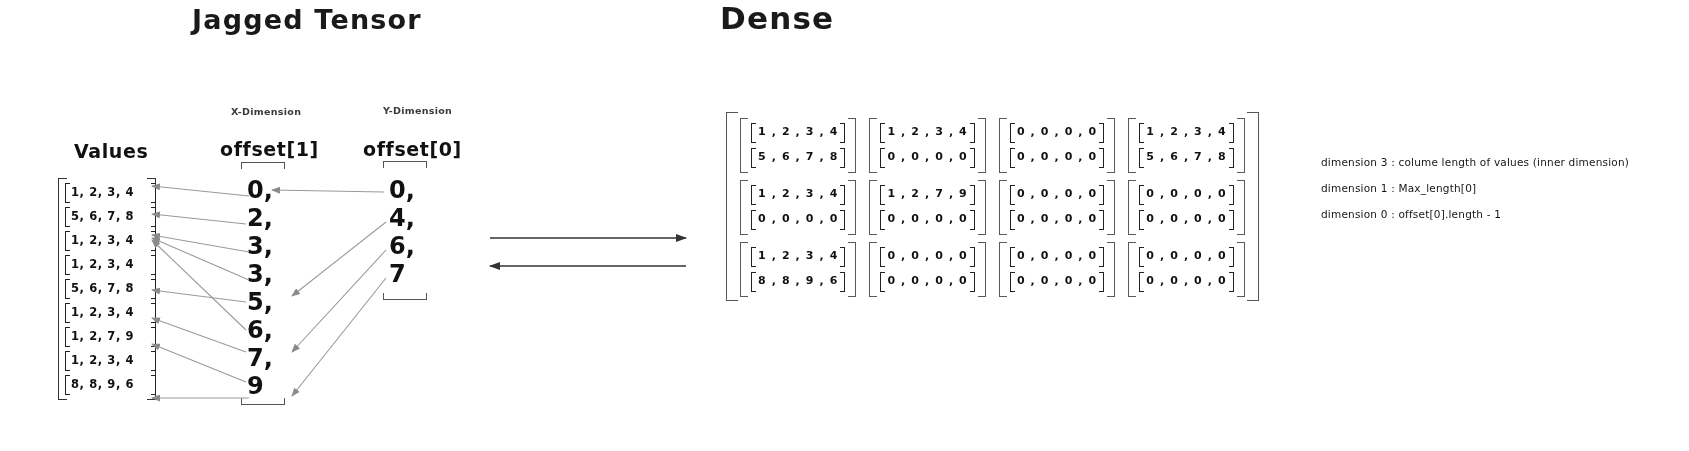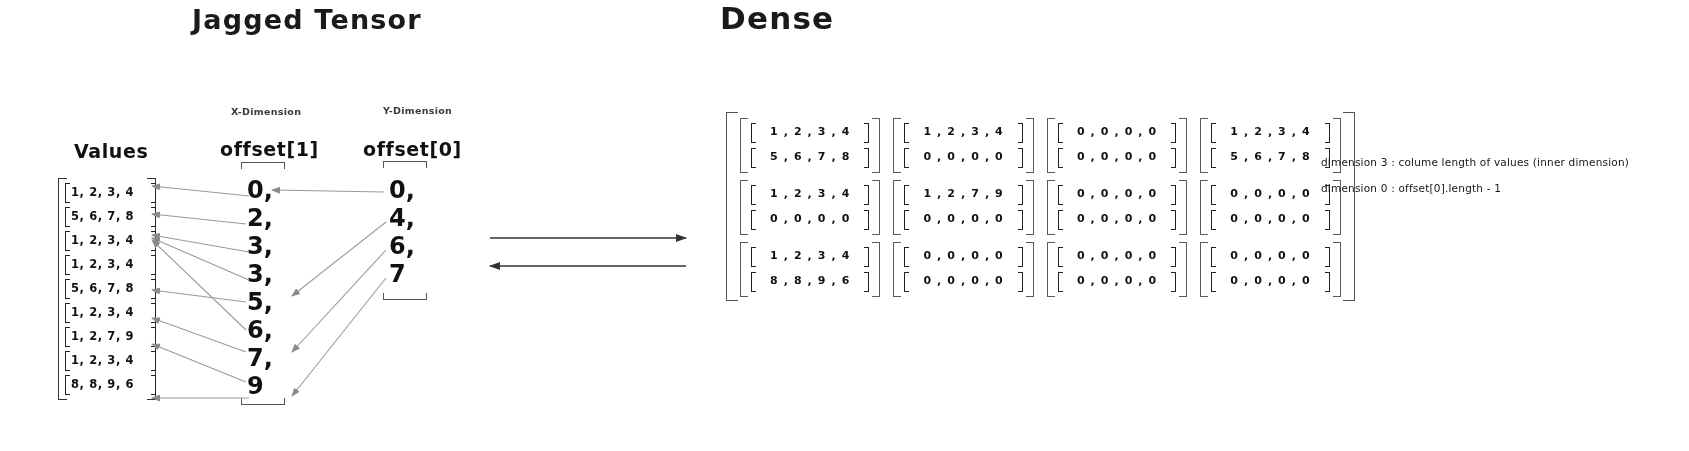--- a/index.html
+++ b/index.html
@@ -166,21 +166,21 @@
   .block::before { left: 0;  border-left: 1.3px solid #5a5a5a; }
   .block::after  { right: 0; border-right: 1.3px solid #5a5a5a; }
 
   .vecline {
     position: relative;
     font-size: 11px;
     font-weight: 600;
     color: #111;
     letter-spacing: 1.1px;
     white-space: nowrap;
-    padding: 1px 19px;
+    padding: 1px 7px;
     line-height: 16px;
   }
   .vecline::before, .vecline::after {
     content: "";
     position: absolute;
     top: 0;
     width: 4px;
     height: 100%;
     border-top: 1.2px solid #222;
     border-bottom: 1.2px solid #222;
@@ -360,16 +360,17 @@
           <div class="block">
             <div class="vecline">0 , 0 , 0 , 0</div>
             <div class="vecline">0 , 0 , 0 , 0</div>
           </div>
         </div>
       </div>
   </div>
 
   <div id="legend">
       <div class="legend-line">dimension 3 : colume length of values (inner dimension)</div>
+      <div class="legend-line">dimension 1  : Max_length[0]</div>
       <div class="legend-line">dimension 0 : offset[0].length - 1</div>
     </div>
 
 </div>
 
 </body></html>

